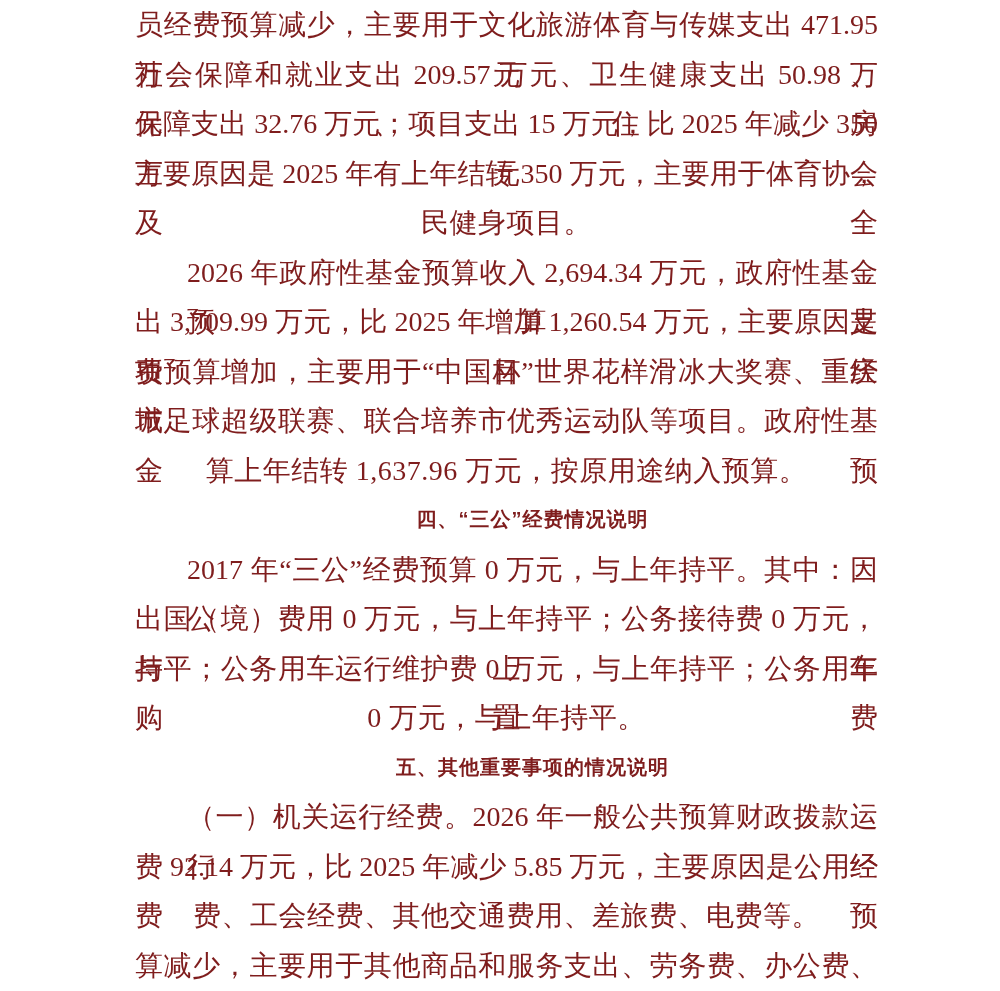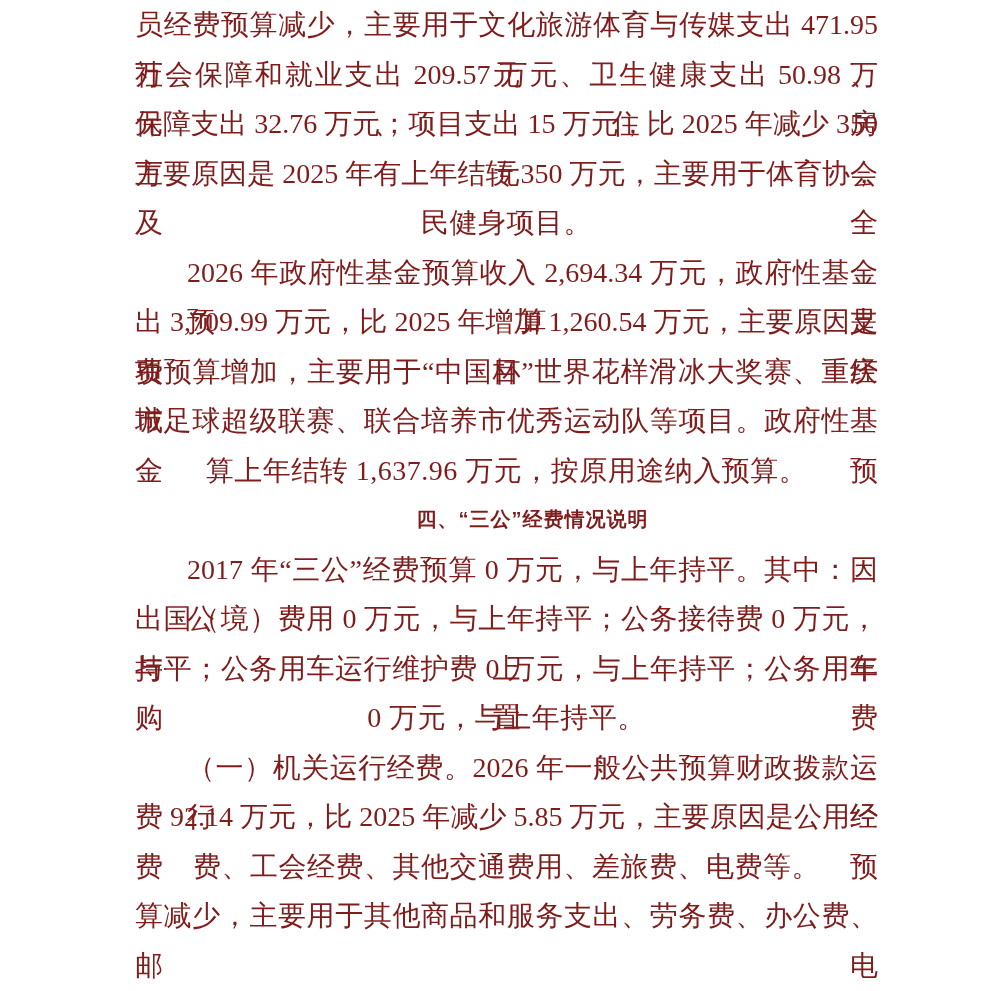--- a/index.html
+++ b/index.html
@@ -56,18 +56,19 @@
     <div class="line j indent">2026 年政府性基金预算收入 2,694.34 万元，政府性基金预算支</div>
     <div class="line j">出 3,709.99 万元，比 2025 年增加 1,260.54 万元，主要原因是项目经</div>
     <div class="line j">费预算增加，主要用于“中国杯”世界花样滑冰大奖赛、重庆城</div>
     <div class="line j">市足球超级联赛、联合培养市优秀运动队等项目。政府性基金预</div>
     <div class="line">算上年结转 1,637.96 万元，按原用途纳入预算。</div>
     <div class="line heading indent">四、“三公”经费情况说明</div>
     <div class="line j indent">2017 年“三公”经费预算 0 万元，与上年持平。其中：因公</div>
     <div class="line j">出国（境）费用 0 万元，与上年持平；公务接待费 0 万元，与上年</div>
     <div class="line j">持平；公务用车运行维护费 0 万元，与上年持平；公务用车购置费</div>
     <div class="line">0 万元，与上年持平。</div>
+    <div class="line heading indent">五、其他重要事项的情况说明</div>
     <div class="line j indent">（一）机关运行经费。2026 年一般公共预算财政拨款运行经</div>
     <div class="line j">费 92.14 万元，比 2025 年减少 5.85 万元，主要原因是公用经费预</div>
     <div class="line">费、工会经费、其他交通费用、差旅费、电费等。</div>
     <div class="line j">算减少，主要用于其他商品和服务支出、劳务费、办公费、邮电</div>
   </div>
 </div>
 
 </body></html>

